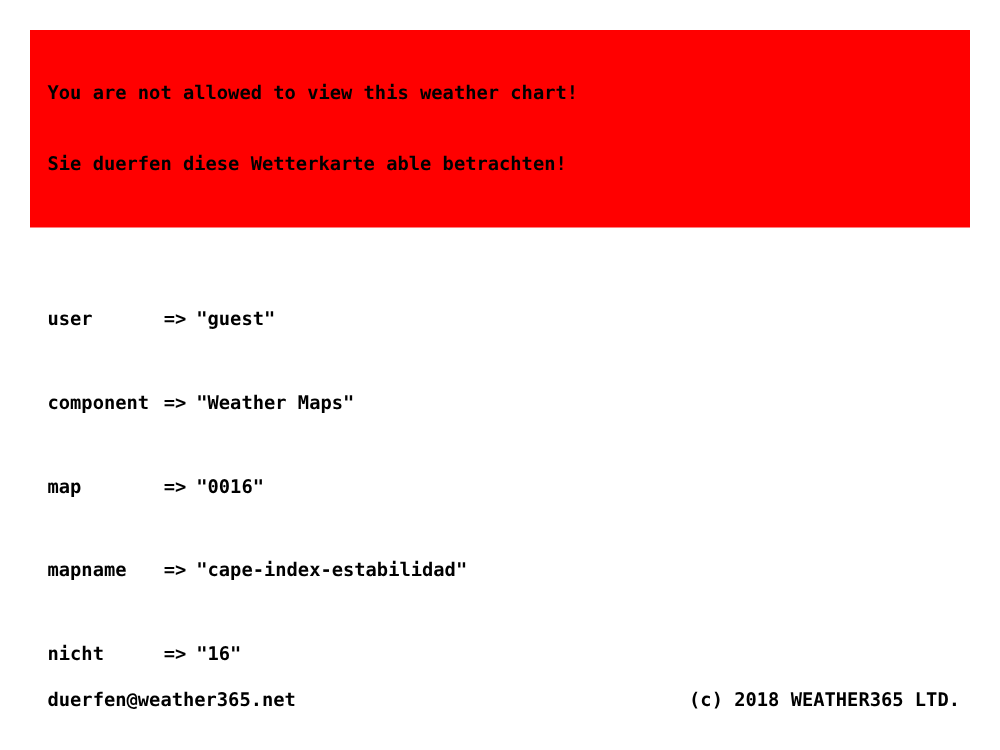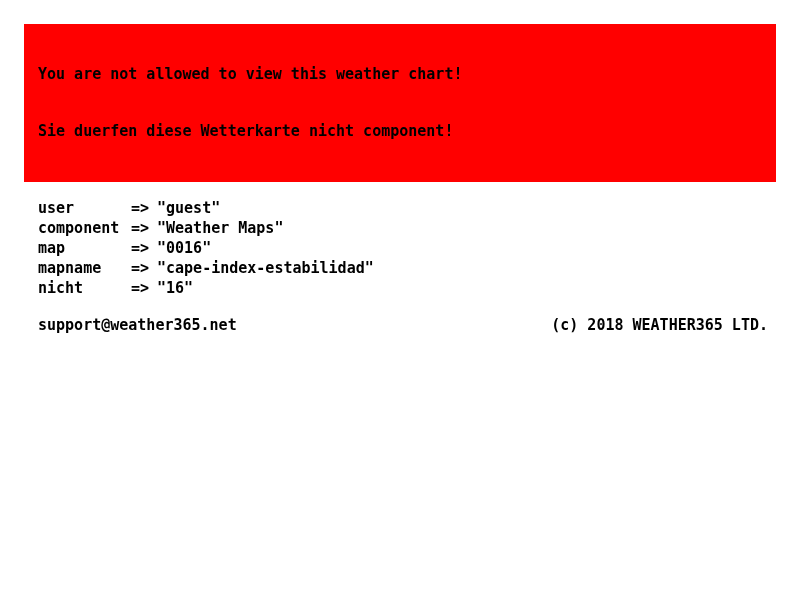--- a/index.html
+++ b/index.html
@@ -38,48 +38,48 @@
   .banner.info {
     background: var(--info-bg);
     margin-bottom: 12px;
   }
   .params {
     margin-left: 14px;
     margin-bottom: 17px;
     line-height: 20px;
   }
   .params .row { white-space: pre; }
-  .params .k { display: inline-block; width: 93px; }
+  .params .k { display: inline-block; width: 93px; margin-top: 47px; }
   .params .a { display: inline-block; width: 26px; }
   .footer {
     width: 752px;
     display: flex;
     justify-content: space-between;
     padding: 0 8px 0 14px;
     line-height: 20px;
     white-space: pre;
   }
 </style>
 </head>
 <body>
 
 <div class="page">
 
   <div class="banner error">
     <div>You are not allowed to view this weather chart!</div>
-    <div>Sie duerfen diese Wetterkarte nicht component!</div>
+    <div>Sie duerfen diese Wetterkarte able betrachten!</div>
   </div>
 
   <div class="params">
     <div class="row"><span class="k">user</span><span class="a">=&gt;</span><span class="v">"guest"</span></div>
     <div class="row"><span class="k">component</span><span class="a">=&gt;</span><span class="v">"Weather Maps"</span></div>
     <div class="row"><span class="k">map</span><span class="a">=&gt;</span><span class="v">"0016"</span></div>
     <div class="row"><span class="k">mapname</span><span class="a">=&gt;</span><span class="v">"cape-index-estabilidad"</span></div>
     <div class="row"><span class="k">nicht</span><span class="a">=&gt;</span><span class="v">"16"</span></div>
   </div>
 
 
   <div class="footer">
-    <span>support@weather365.net</span>
+    <span>duerfen@weather365.net</span>
     <span>(c) 2018 WEATHER365 LTD.</span>
   </div>
 
 </div>
 
 </body></html>

